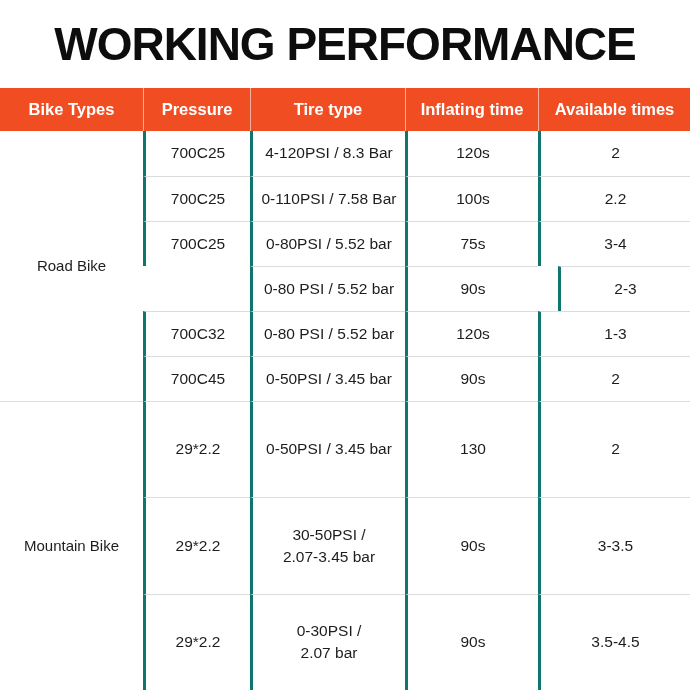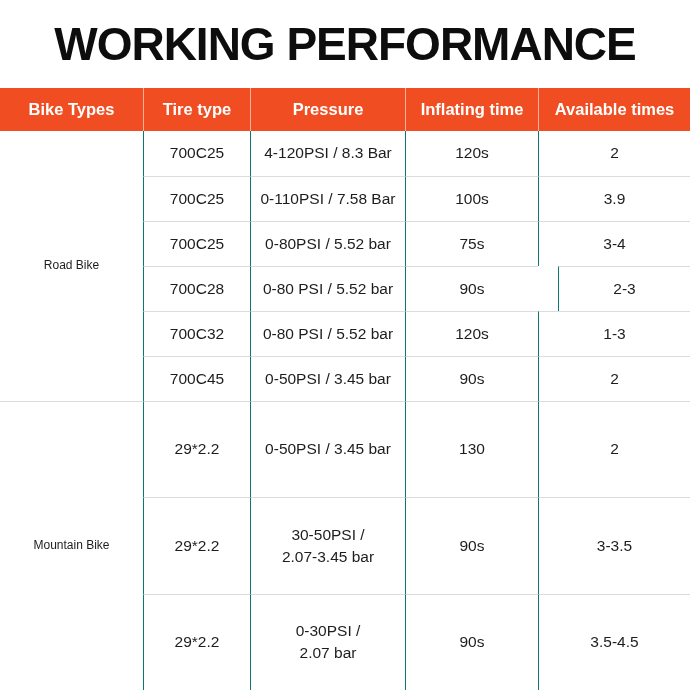--- a/index.html
+++ b/index.html
@@ -50,59 +50,58 @@
     display: flex;
     align-items: center;
     justify-content: center;
     font-size: 15.5px;
     color: #1d1d1d;
     text-align: center;
     white-space: pre-line;
     line-height: 1.45;
   }
   .data-cell {
-    border-left: 1px solid #0f766e;
+    border-left: 3px solid #0f766e;
     border-top: 1px solid #dcdcdc;
   }
   .data-cell.no-top {
     border-top: none;
   }
   .bike-cell {
-    font-size: 12px;
+    font-size: 15px;
   }
   .bike-cell.section-divider {
     border-top: 1px solid #dcdcdc;
   }
 </style>
 </head>
 <body>
 
 <div class="page">
   <div class="title">WORKING PERFORMANCE</div>
   <div class="grid">
     <div class="hcell">Bike Types</div>
+    <div class="hcell">Pressure</div>
     <div class="hcell">Tire type</div>
-    <div class="hcell">Pressure</div>
     <div class="hcell">Inflating time</div>
     <div class="hcell">Available times</div>
 
   <div class="cell bike-cell" style="grid-area: 2 / 1 / span 6;">Road Bike</div>
       <div class="cell data-cell no-top" style="grid-area: 2 / 2;">700C25</div>
       <div class="cell data-cell no-top" style="grid-area: 2 / 3;">4-120PSI / 8.3 Bar</div>
       <div class="cell data-cell no-top" style="grid-area: 2 / 4;">120s</div>
       <div class="cell data-cell no-top" style="grid-area: 2 / 5;">2</div>
       <div class="cell data-cell" style="grid-area: 3 / 2;">700C25</div>
       <div class="cell data-cell" style="grid-area: 3 / 3;">0-110PSI / 7.58 Bar</div>
       <div class="cell data-cell" style="grid-area: 3 / 4;">100s</div>
-      <div class="cell data-cell" style="grid-area: 3 / 5;">3.9</div>
+      <div class="cell data-cell" style="grid-area: 3 / 5;">2.2</div>
       <div class="cell data-cell" style="grid-area: 4 / 2;">700C25</div>
       <div class="cell data-cell" style="grid-area: 4 / 3;">0-80PSI / 5.52 bar</div>
       <div class="cell data-cell" style="grid-area: 4 / 4;">75s</div>
       <div class="cell data-cell" style="grid-area: 4 / 5;">3-4</div>
-      <div class="cell data-cell" style="grid-area: 5 / 2;">700C28</div>
       <div class="cell data-cell" style="grid-area: 5 / 3;">0-80 PSI / 5.52 bar</div>
       <div class="cell data-cell" style="grid-area: 5 / 4;">90s</div>
       <div class="cell data-cell" style="grid-area: 5 / 5; margin-left: 20px;">2-3</div>
       <div class="cell data-cell" style="grid-area: 6 / 2;">700C32</div>
       <div class="cell data-cell" style="grid-area: 6 / 3;">0-80 PSI / 5.52 bar</div>
       <div class="cell data-cell" style="grid-area: 6 / 4;">120s</div>
       <div class="cell data-cell" style="grid-area: 6 / 5;">1-3</div>
       <div class="cell data-cell" style="grid-area: 7 / 2;">700C45</div>
       <div class="cell data-cell" style="grid-area: 7 / 3;">0-50PSI / 3.45 bar</div>
       <div class="cell data-cell" style="grid-area: 7 / 4;">90s</div>

